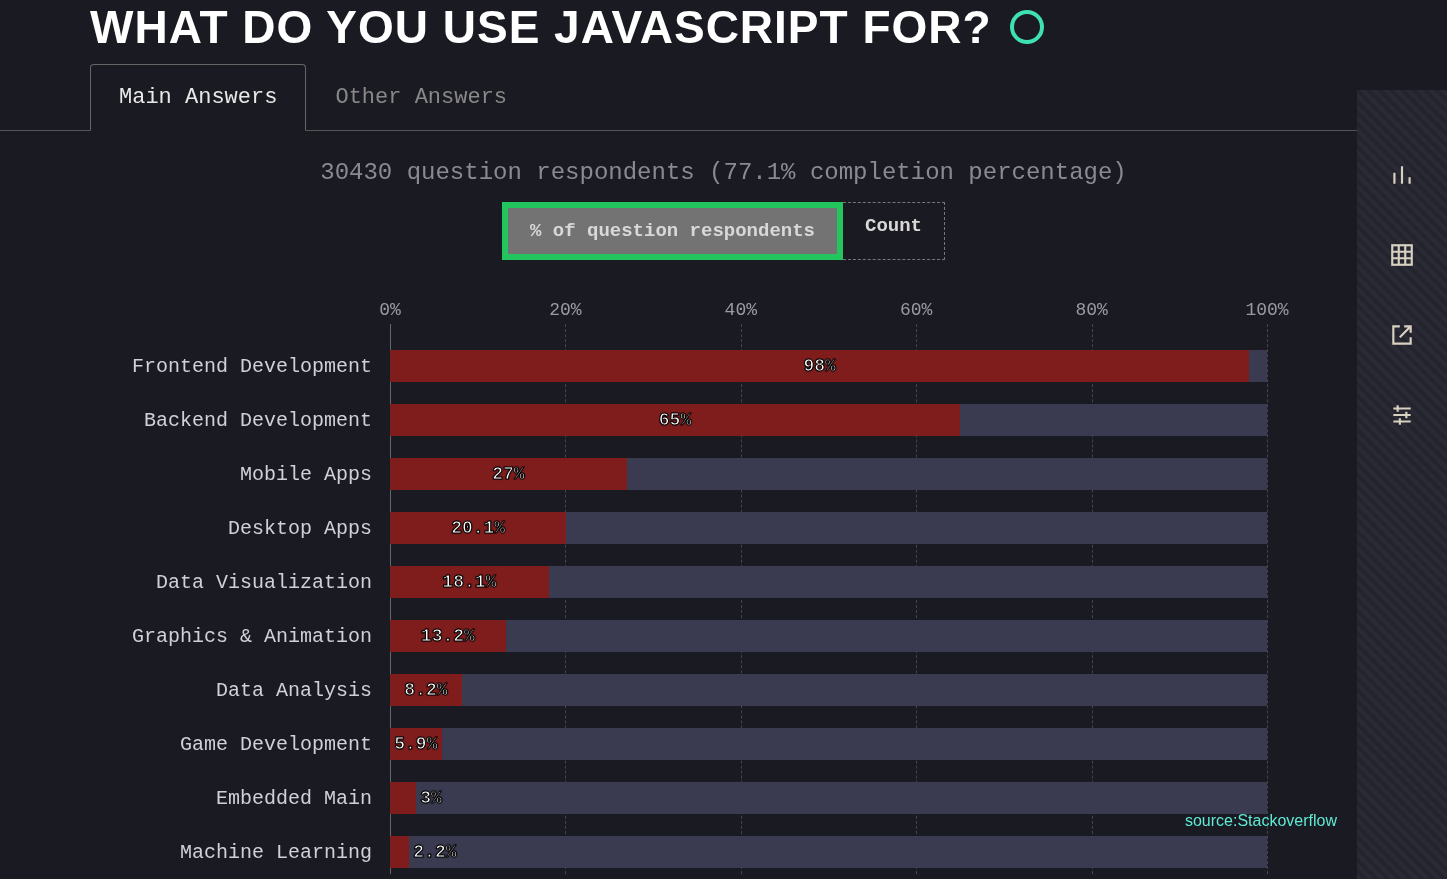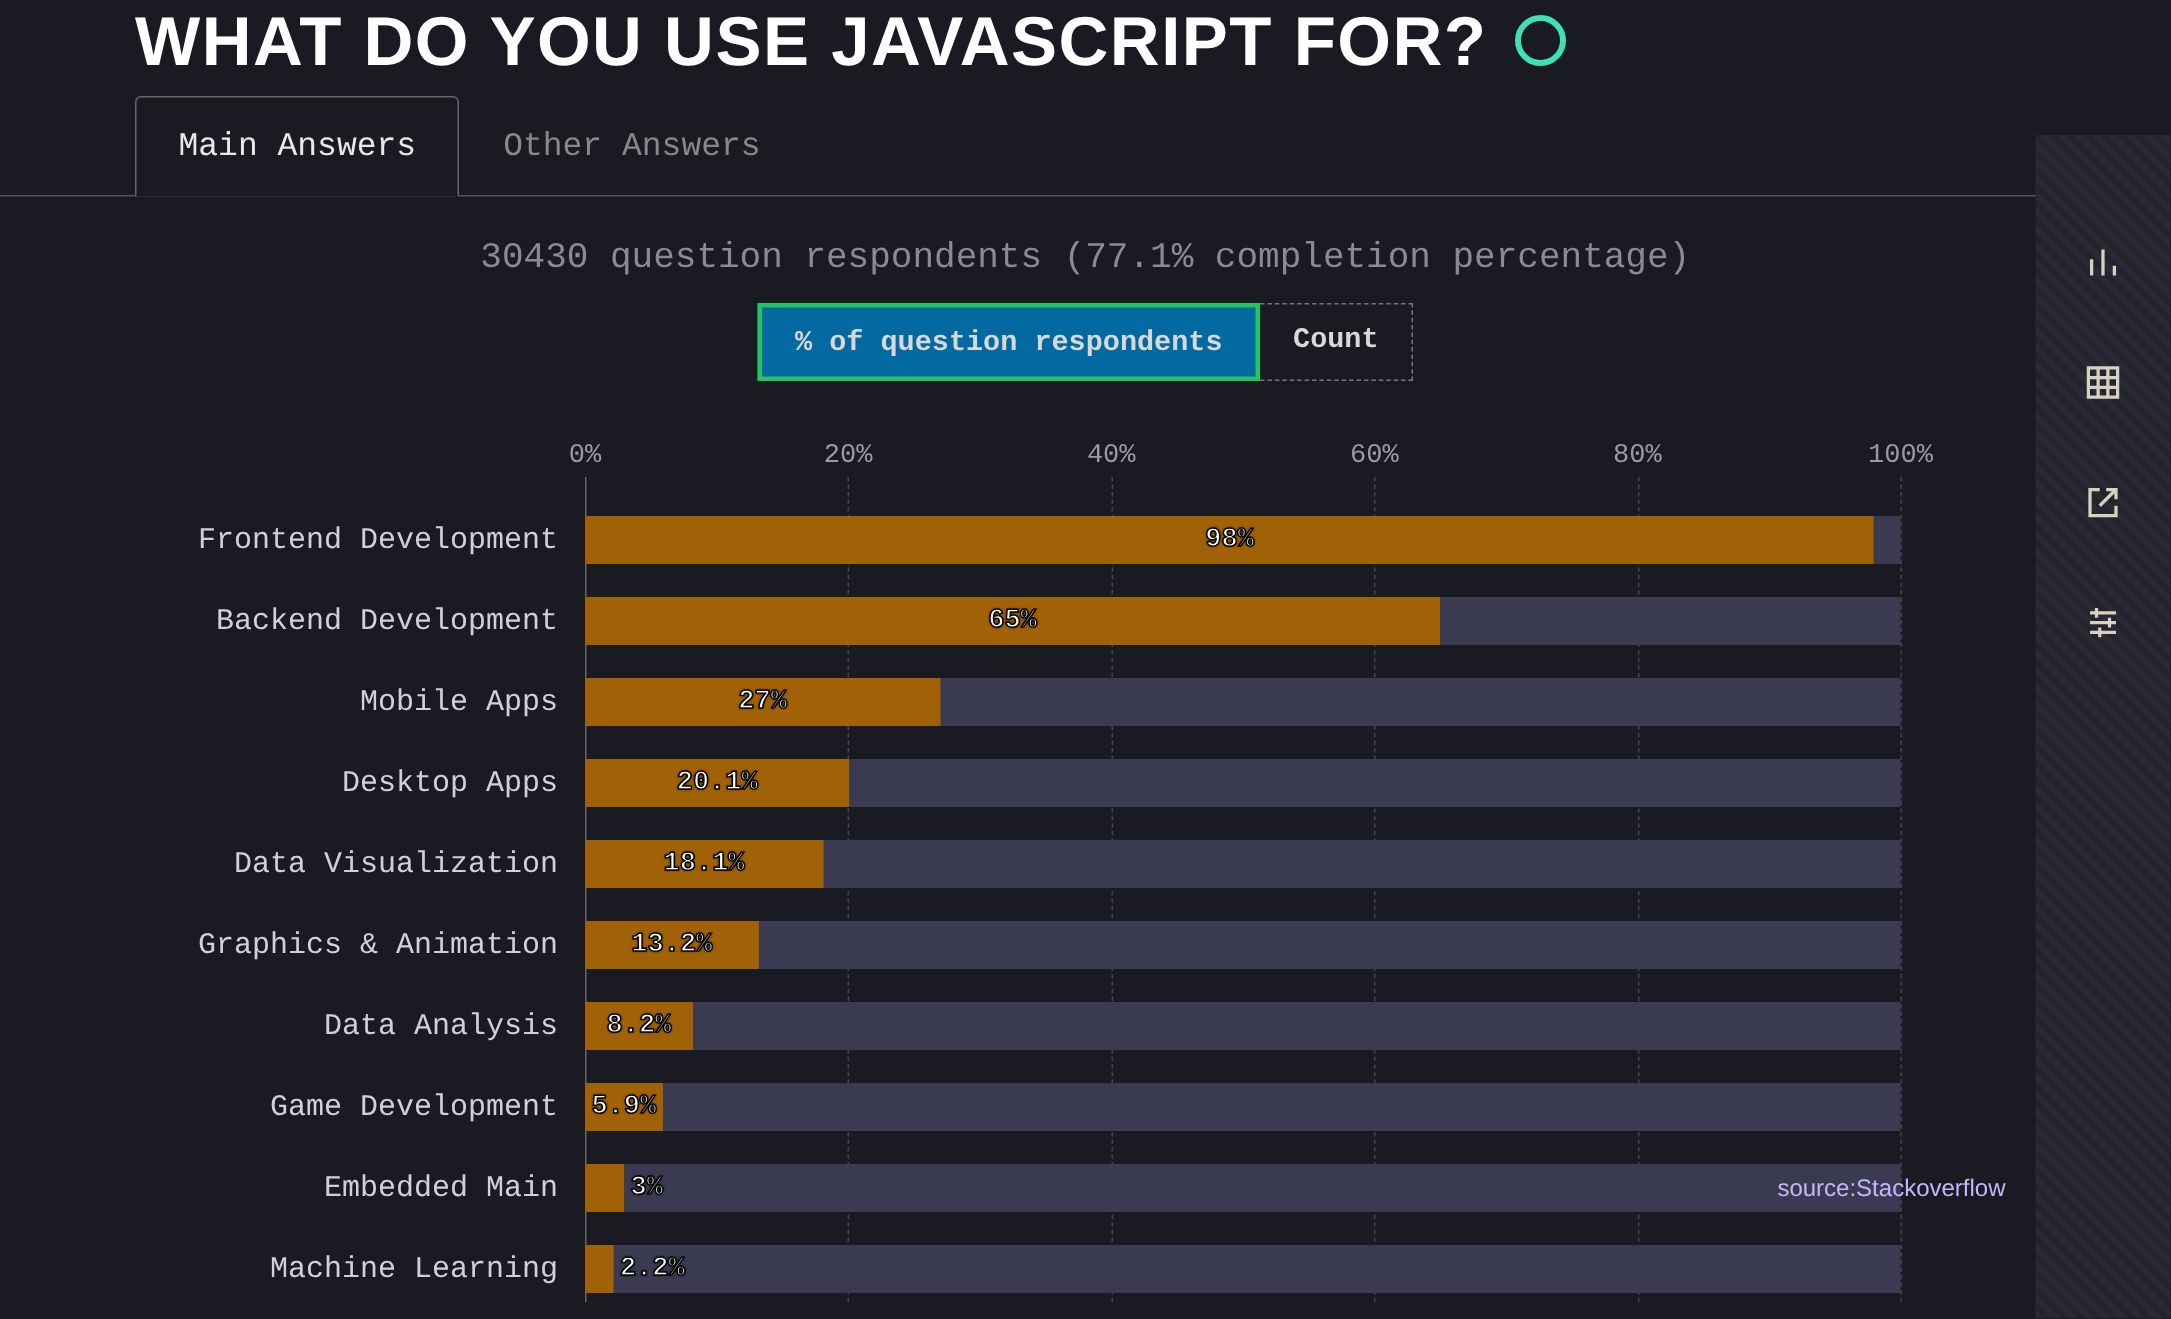--- a/index.html
+++ b/index.html
@@ -73,22 +73,22 @@
   .toggle {
     font-size: 19px;
     font-weight: bold;
     color: #d8d8d8;
     padding: 12px 22px;
     border: 1px dashed #777;
     cursor: pointer;
   }
   .toggle + .toggle { border-left: none; }
   .toggle.active {
-    border: 3px solid #22c55e;
-    background: #0369a1;
+    border: 6px solid #22c55e;
+    background: #737373;
   }
   .chart-area {
     position: relative;
     margin: 0 180px 0 90px;
   }
   .axis-row {
     display: flex;
     align-items: center;
     height: 30px;
     margin-bottom: 14px;
@@ -125,21 +125,21 @@
   }
   .track {
     position: relative;
     flex: 1;
     height: 32px;
     background: #3a3a50;
   }
   .bar {
     position: absolute;
     left: 0; top: 0; bottom: 0;
-    background: #a16207;
+    background: #7f1d1d;
     display: flex;
     align-items: center;
     justify-content: center;
   }
   .val {
     font-weight: 900;
     font-size: 18px;
     color: #fff;
     -webkit-text-stroke: 1px #000;
     text-shadow: 0 0 2px #000;
@@ -177,24 +177,24 @@
   .sb-icon {
     width: 30px; height: 30px;
     cursor: pointer;
     color: #d8d0c0;
     display:flex; align-items:center; justify-content:center;
   }
   .sb-icon svg { width: 26px; height: 26px; stroke: currentColor; fill: none; stroke-width: 2; }
   .source {
     position: absolute;
     right: 110px;
-    bottom: 77px;
+    bottom: 49px;
     font-family: Arial, sans-serif;
     font-size: 16px;
-    color: #c4b5fd;
+    color: #5eead4;
   }
 </style>
 </head>
 <body>
 
 <div class="header">
   <div class="title-wrap">
     <h1 class="title">WHAT DO YOU USE JAVASCRIPT FOR?</h1>
     <span class="circle-icon"></span>
   </div>

